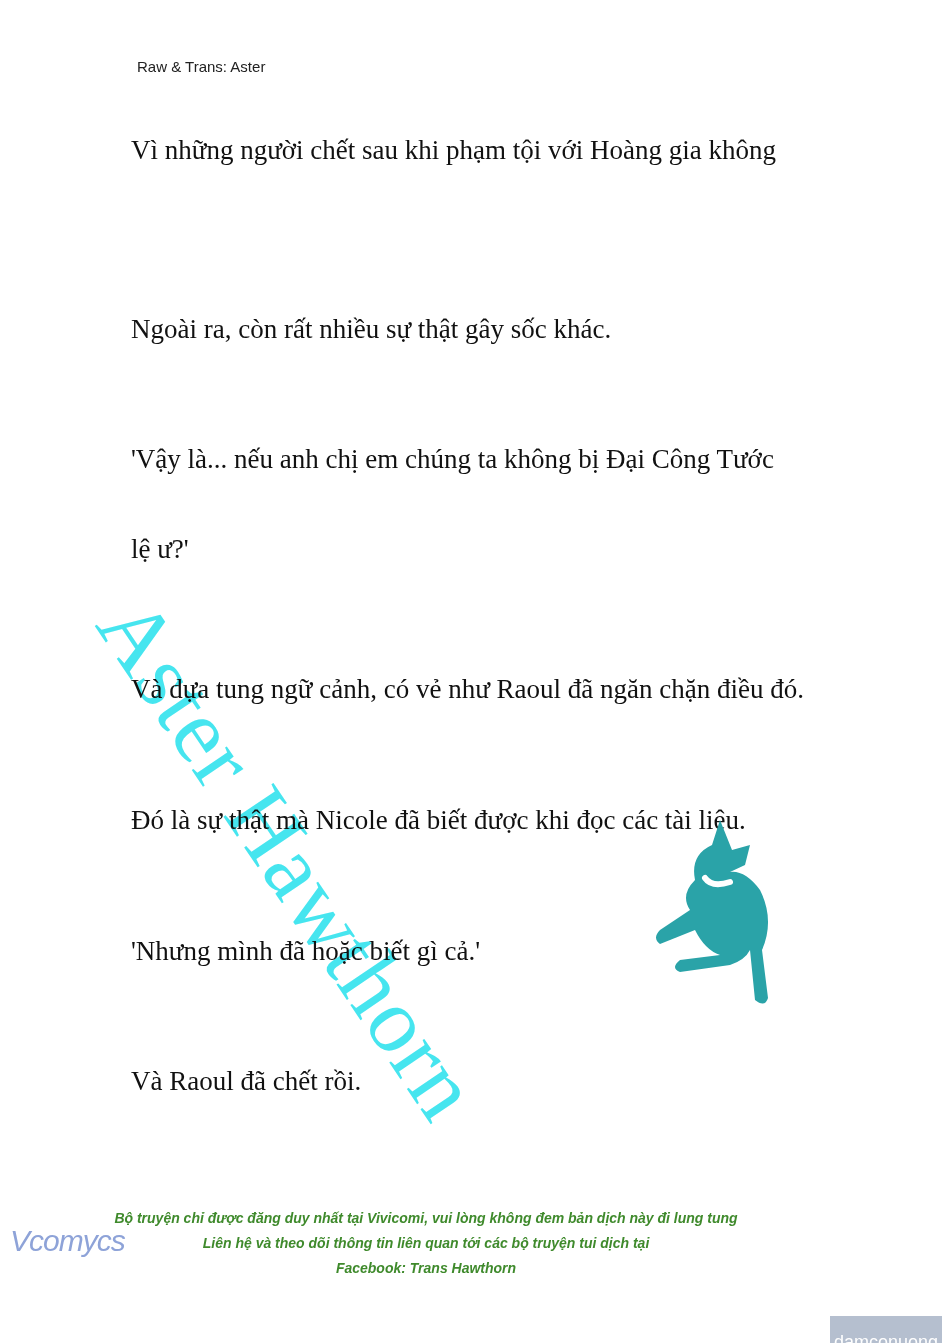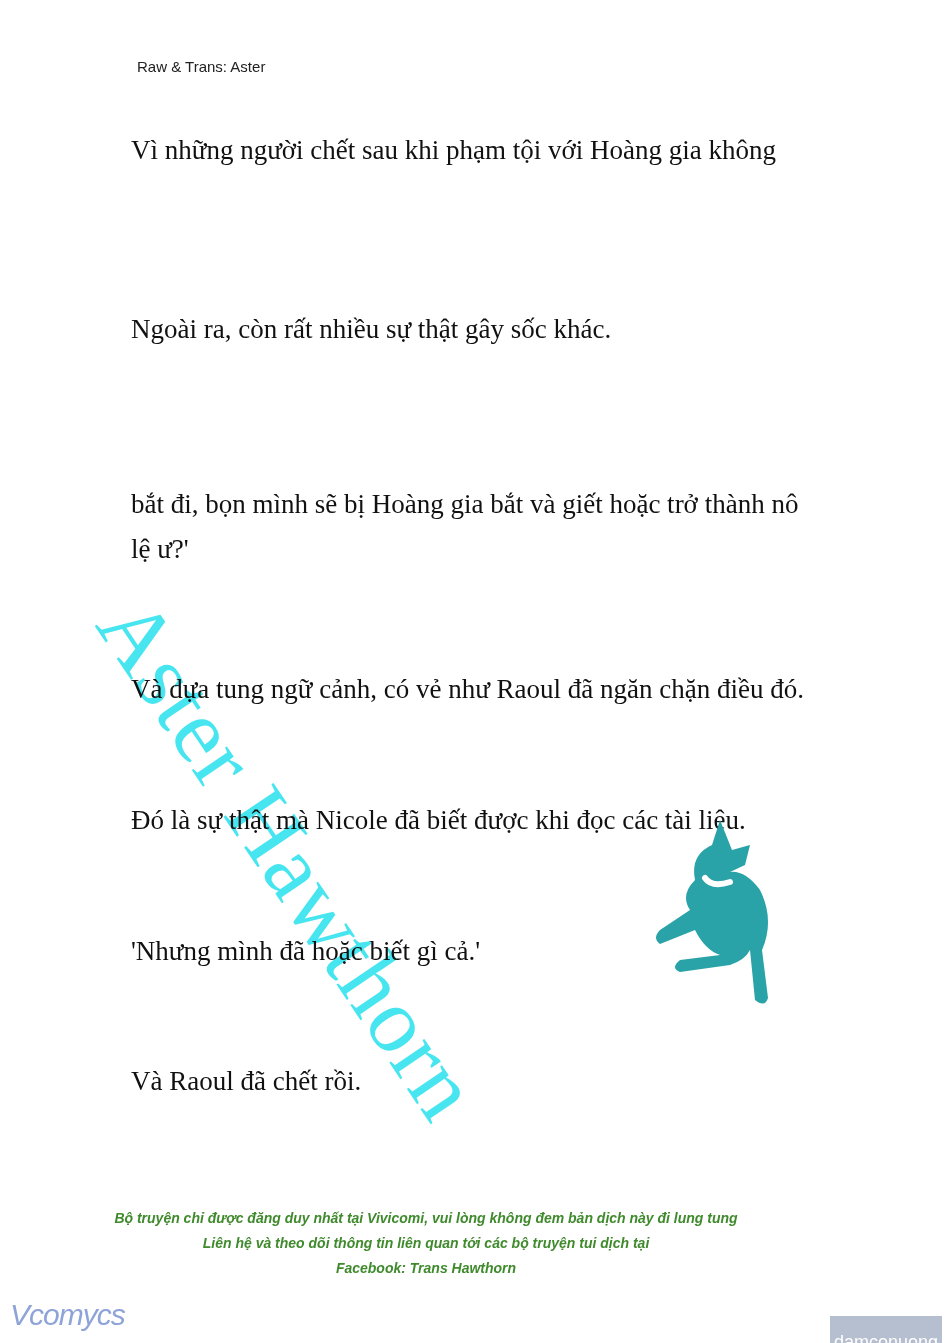--- a/index.html
+++ b/index.html
@@ -2,33 +2,33 @@
 <html><head>
   <meta charset="utf-8">
   <style>
     html, body { margin:0; padding:0; }
     body { width:950px; height:1343px; background:#ffffff; position:relative; overflow:hidden; }
     .credit { position:absolute; left:117px; top:58px; font-family:"Liberation Sans", sans-serif; font-size:15px; color:#222;margin-left:20px; }
     .para { position:absolute; left:116px; font-family:"Liberation Serif", serif; font-size:27px; line-height:45px; color:#111; white-space:nowrap; margin:15px; }
     .watermark { position:absolute; left:120px; top:555px; font-family:"Liberation Serif", serif; font-size:92px; color:#33e3ee; opacity:0.9; transform:rotate(56deg); transform-origin:left center; white-space:nowrap; letter-spacing:1px; }
     .cat { position:absolute; left:650px; top:810px; width:140px; height:200px; }
     .footer { position:absolute; left:0; width:852px; text-align:center; font-family:"Liberation Sans", sans-serif; font-style:italic; font-weight:bold; font-size:14px; color:#3f8a2c; }
-    .logo-left { position:absolute; left:10px; top:1298px; font-family:"Liberation Sans", sans-serif; font-style:italic; font-size:30px; color:#8ea3d8; letter-spacing:-1px; }
+    .logo-left { position:absolute; left:10px; top:1224px; font-family:"Liberation Sans", sans-serif; font-style:italic; font-size:30px; color:#8ea3d8; letter-spacing:-1px; }
     .logo-right { position:absolute; right:8px; top:1316px; font-family:"Liberation Sans", sans-serif; font-size:18px; color:#fff; background:#b5bfcf; padding:16px 4px; border-radius:0; }
   </style>
 </head>
 <body>
 
 <div class="credit">Raw &amp; Trans: Aster</div>
 
 <div class="watermark">Aster Hawthorn</div>
 
 <p class="para" style="top:113px"><span>Vì những người chết sau khi phạm tội với Hoàng gia không</span><br></p>
 <p class="para" style="top:292px"><span>Ngoài ra, còn rất nhiều sự thật gây sốc khác.</span></p>
-<p class="para" style="top:422px"><br><span>bắt đi, bọn mình sẽ bị Hoàng gia bắt và giết hoặc trở thành nô</span><br><span>lệ ư?'</span></p>
+<p class="para" style="top:422px"><span>'Vậy là... nếu anh chị em chúng ta không bị Đại Công Tước</span><br><br><span>lệ ư?'</span></p>
 <p class="para" style="top:652px"><span>Và dựa tung ngữ cảnh, có vẻ như Raoul đã ngăn chặn điều đó.</span></p>
 <p class="para" style="top:783px"><span>Đó là sự thật mà Nicole đã biết được khi đọc các tài liệu.</span></p>
 <p class="para" style="top:914px"><span>'Nhưng mình đã hoặc biết gì cả.'</span></p>
 <p class="para" style="top:1044px"><span>Và Raoul đã chết rồi.</span></p>
 
 <svg class="cat" viewBox="0 0 140 200">
   <g fill="#2aa3a8">
     <path d="M70 10 L62 35 Q40 45 45 70 Q30 85 40 100 L10 120 Q2 128 10 134 L45 120 Q55 140 70 145 L30 150 Q20 158 30 162 L80 155 Q95 150 100 140 L105 190 Q115 198 118 188 L112 140 Q125 110 110 80 Q95 60 80 62 L95 55 L100 35 L82 40 Z"></path>
   </g>
   <path d="M55 68 Q62 78 80 72" stroke="#fff" stroke-width="6" fill="none" stroke-linecap="round"></path>

